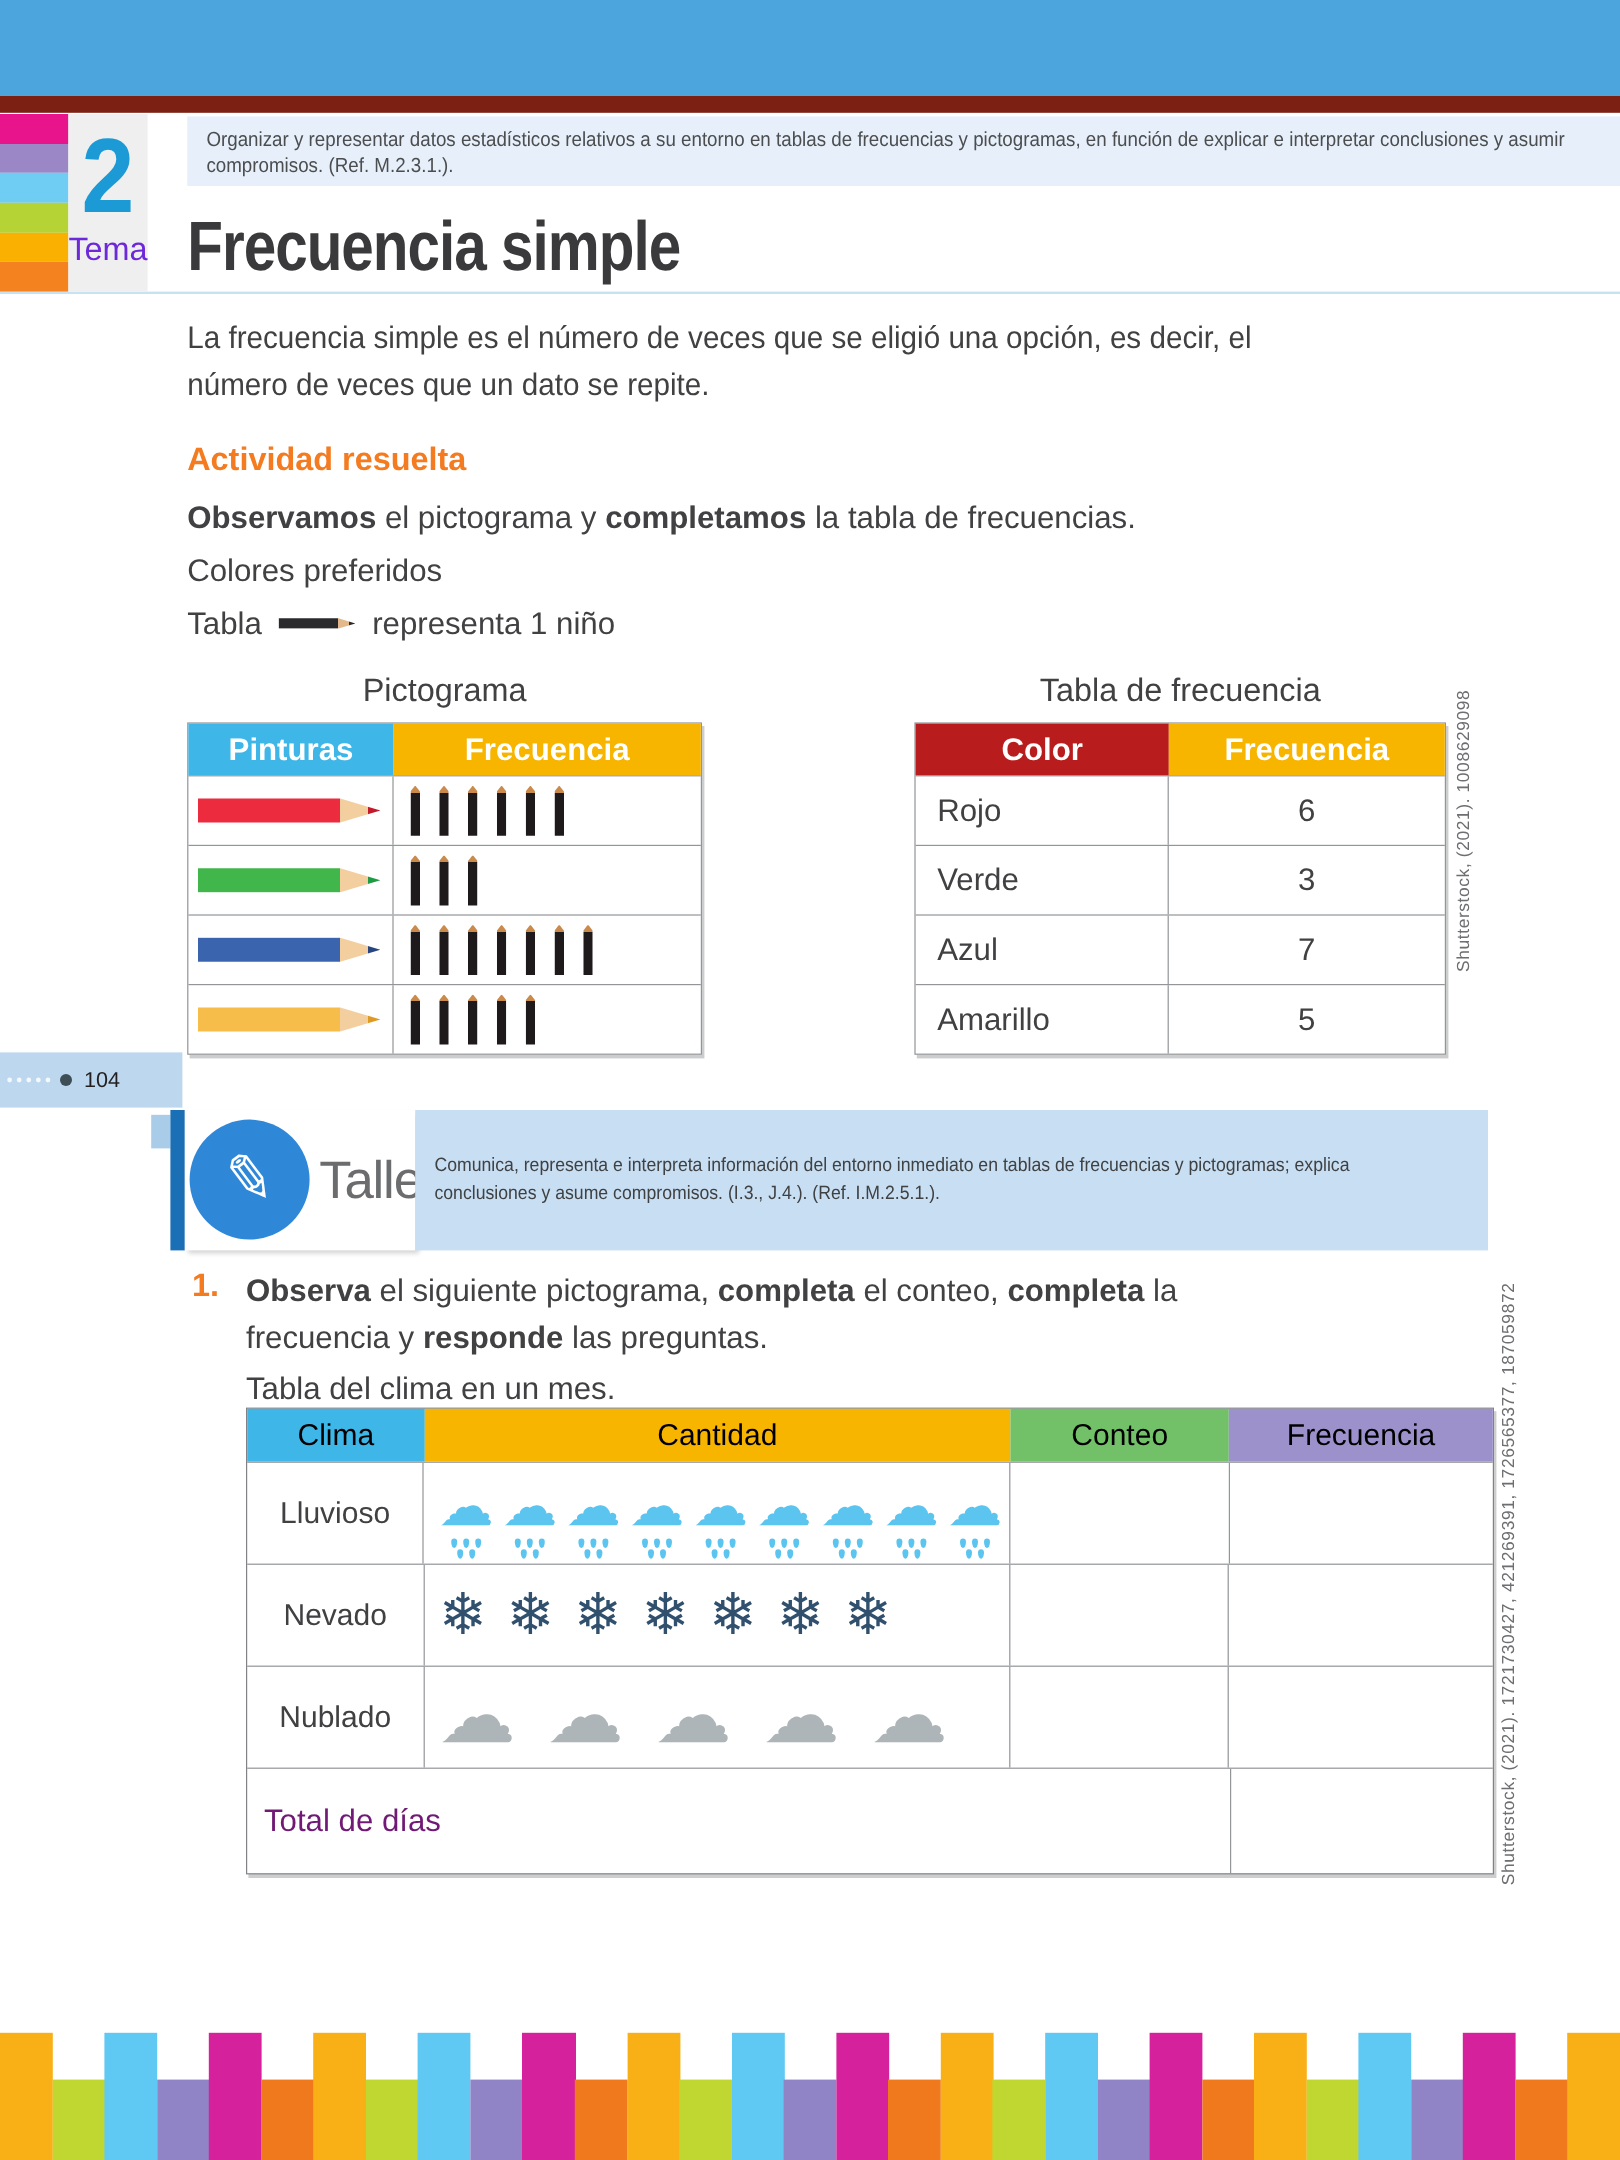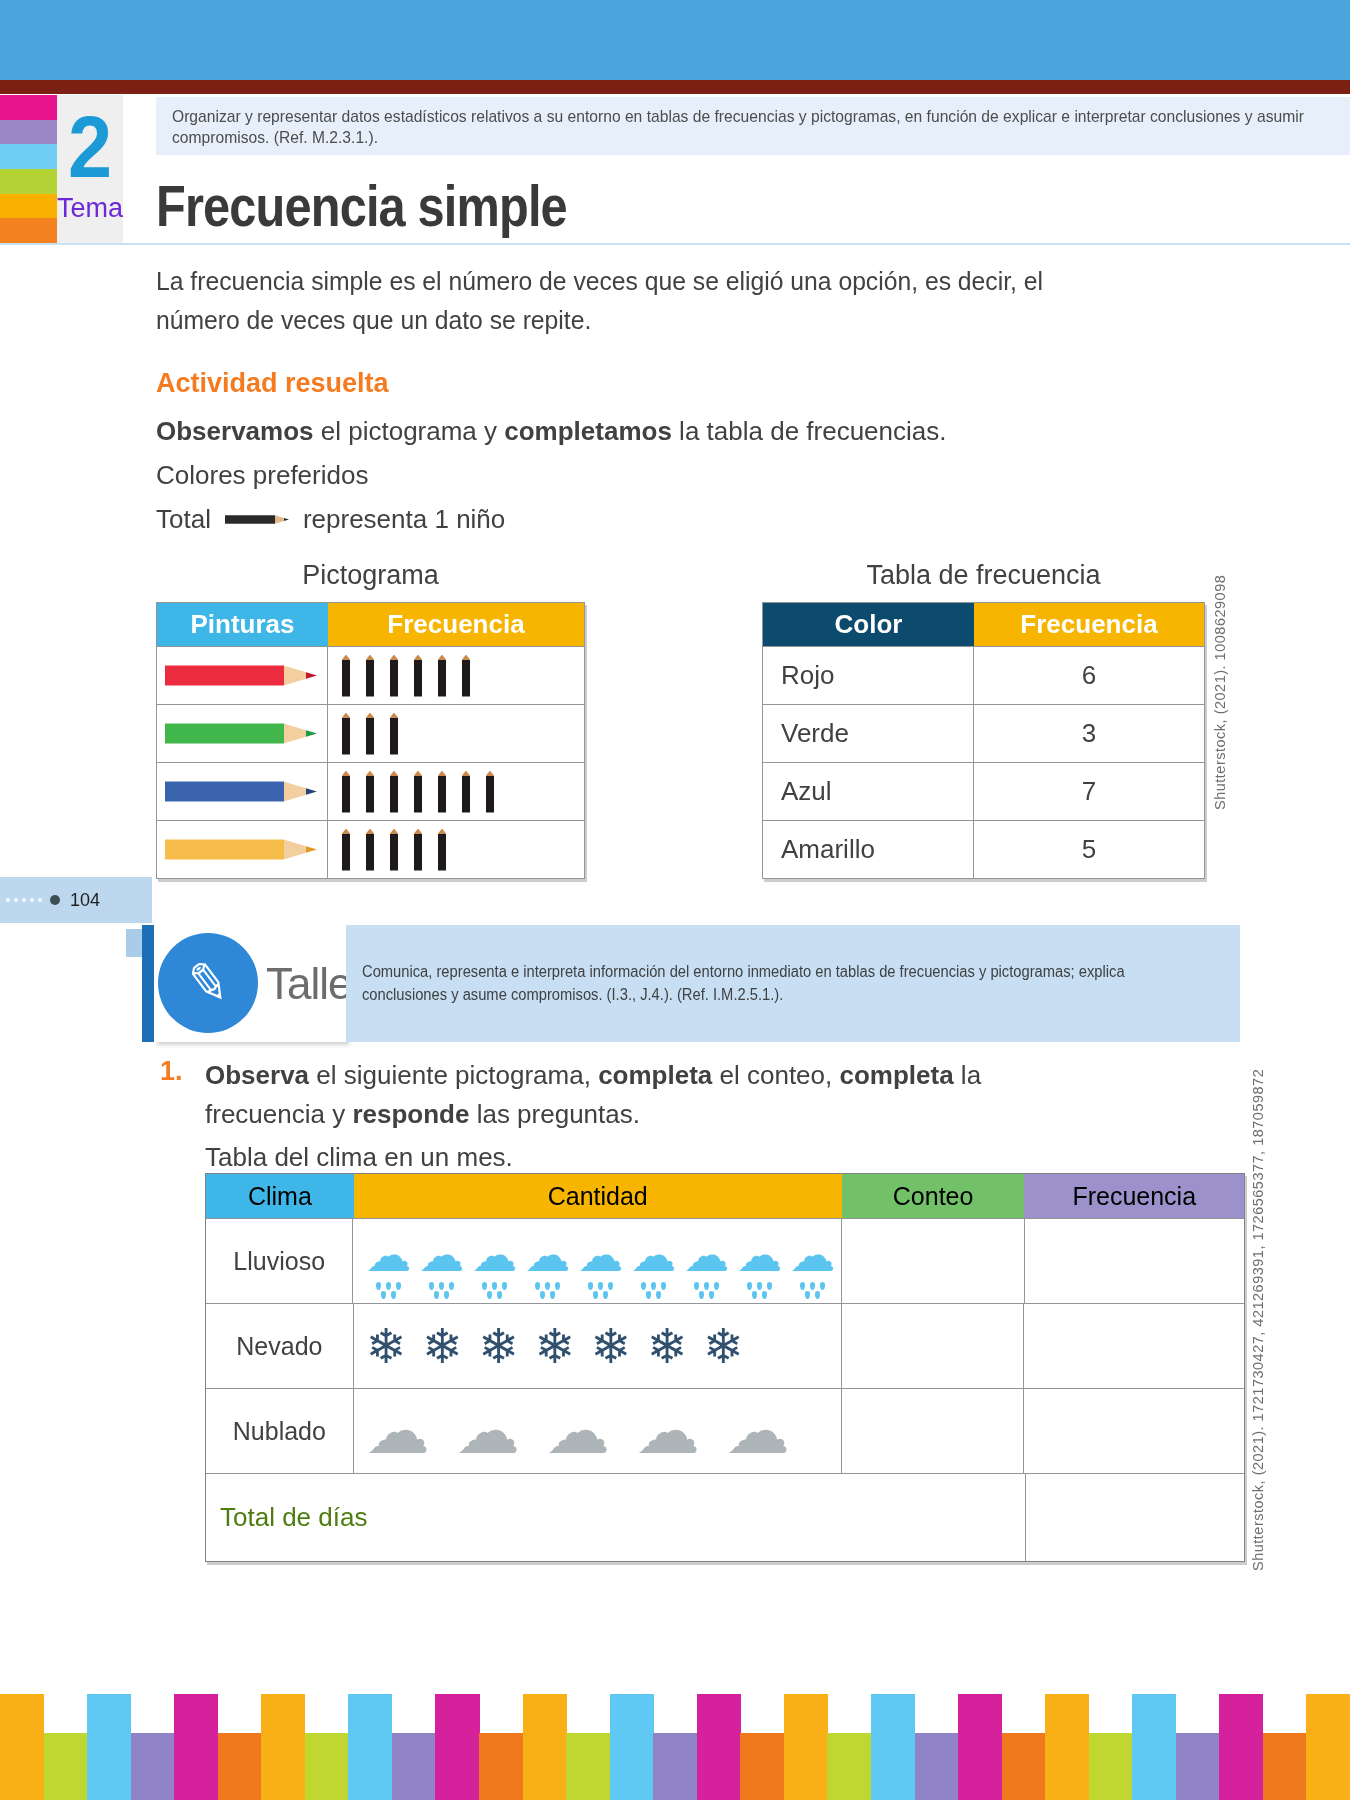--- a/index.html
+++ b/index.html
@@ -82,21 +82,21 @@
   .clima { left:205px; top:1173px; width:1040px; border:1px solid #808285; box-shadow:2px 3px 0 rgba(128,130,133,.4); }
   .clima .hrow { display:flex; height:44px; }
   .ch { display:flex; align-items:center; justify-content:center; color:#000000; font-weight:normal; font-size:25px; }
   .c0 { width:148px; } .c1 { width:489px; } .c2 { width:183px; } .c3 { width:220px; }
   .crow { display:flex; height:85px; border-top:1px solid #939598; }
   .crow > div { border-right:1px solid #939598; }
   .crow > div:last-child { border-right:none; }
   .ccell-lbl { display:flex; align-items:center; justify-content:center; font-size:25px; color:#414042; }
   .ccell-ic { display:flex; align-items:center; padding-left:12px; }
   .totrow { display:flex; height:88px; border-top:1px solid #939598; }
-  .totrow .merged { width:820px; border-right:1px solid #939598; display:flex; align-items:center; padding-left:14px; font-size:26px; color:#4d7c0f; }
+  .totrow .merged { width:820px; border-right:1px solid #939598; display:flex; align-items:center; padding-left:14px; font-size:26px; color:#701a75; }
   .totrow .empty { flex:1; }
 
   .wi { display:inline-block; position:relative; line-height:1; font-family:"DejaVu Sans", sans-serif; }
   .wi-sun::before { content:"\2600"; font-size:47px; color:var(--c-sun); }
   .wi-sun { margin-right:3px; }
   .wi-rain { margin-right:7px; padding-bottom:13px; }
   .wi-rain::before { content:"\2601"; font-size:46px; color:var(--c-rain); }
   .wi-rain::after { content:""; position:absolute; left:11px; bottom:1px; width:5px; height:8px; background:var(--c-rain);
     border-radius:50% 50% 50% 50% / 35% 35% 65% 65%;
     box-shadow:10px 0 0 var(--c-rain), 20px 0 0 var(--c-rain), 5px 9px 0 var(--c-rain), 15px 9px 0 var(--c-rain); }
@@ -141,21 +141,21 @@
 
   <div class="abs page-title">Frecuencia simple</div>
 
   <div class="abs body-text intro">La frecuencia simple es el número de veces que se eligió una opción, es decir, el número de veces que un dato se repite.</div>
 
   <div class="abs act-head">Actividad resuelta</div>
   <div class="abs body-text act-line"><span style="font-weight: bold;">Observamos</span><span> el pictograma y </span><span style="font-weight: bold;">completamos</span><span> la tabla de frecuencias.</span></div>
   <div class="abs body-text act-sub">Colores preferidos</div>
 
   <div class="abs body-text legend">
-    <span>Total</span>
+    <span>Tabla</span>
     <span class="legpencil"></span>
     <span>representa 1 niño</span>
   </div>
 
   <div class="abs tbl-title picto-title">Pictograma</div>
   <div class="abs tbl-title freq-title">Tabla de frecuencia</div>
 
   <div class="abs gtable picto">
     <div class="hrow">
       <div class="hcell" id="pictoH0" style="background: rgb(62, 183, 232);">Pinturas</div>
@@ -209,21 +209,21 @@
             <span class="tally"></span>
             <span class="tally"></span>
             <span class="tally"></span>
           </div>
         </div>
       </div>
   </div>
 
   <div class="abs gtable freqt">
     <div class="hrow">
-      <div class="hcell" id="freqH0" style="background: #0c4a6e;">Color</div>
+      <div class="hcell" id="freqH0" style="background: #b91c1c;">Color</div>
       <div class="hcell" id="freqH1" style="background: rgb(247, 181, 0);">Frecuencia</div>
     </div>
     <div id="freqRows">
         <div class="frow">
           <div class="fcell-c">Rojo</div>
           <div class="fcell-n">6</div>
         </div>
         <div class="frow">
           <div class="fcell-c">Verde</div>
           <div class="fcell-n">3</div>

